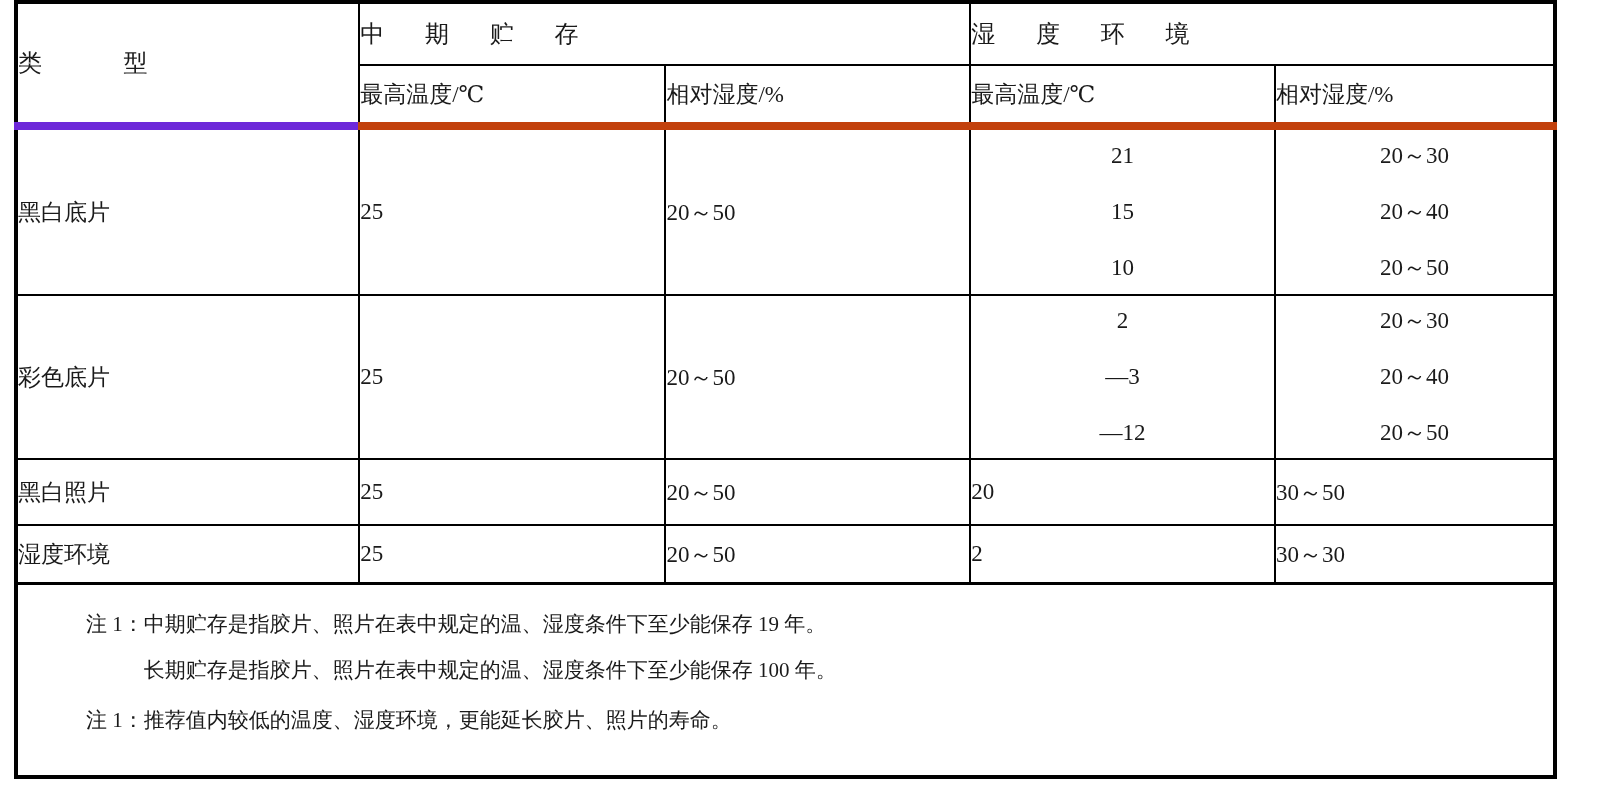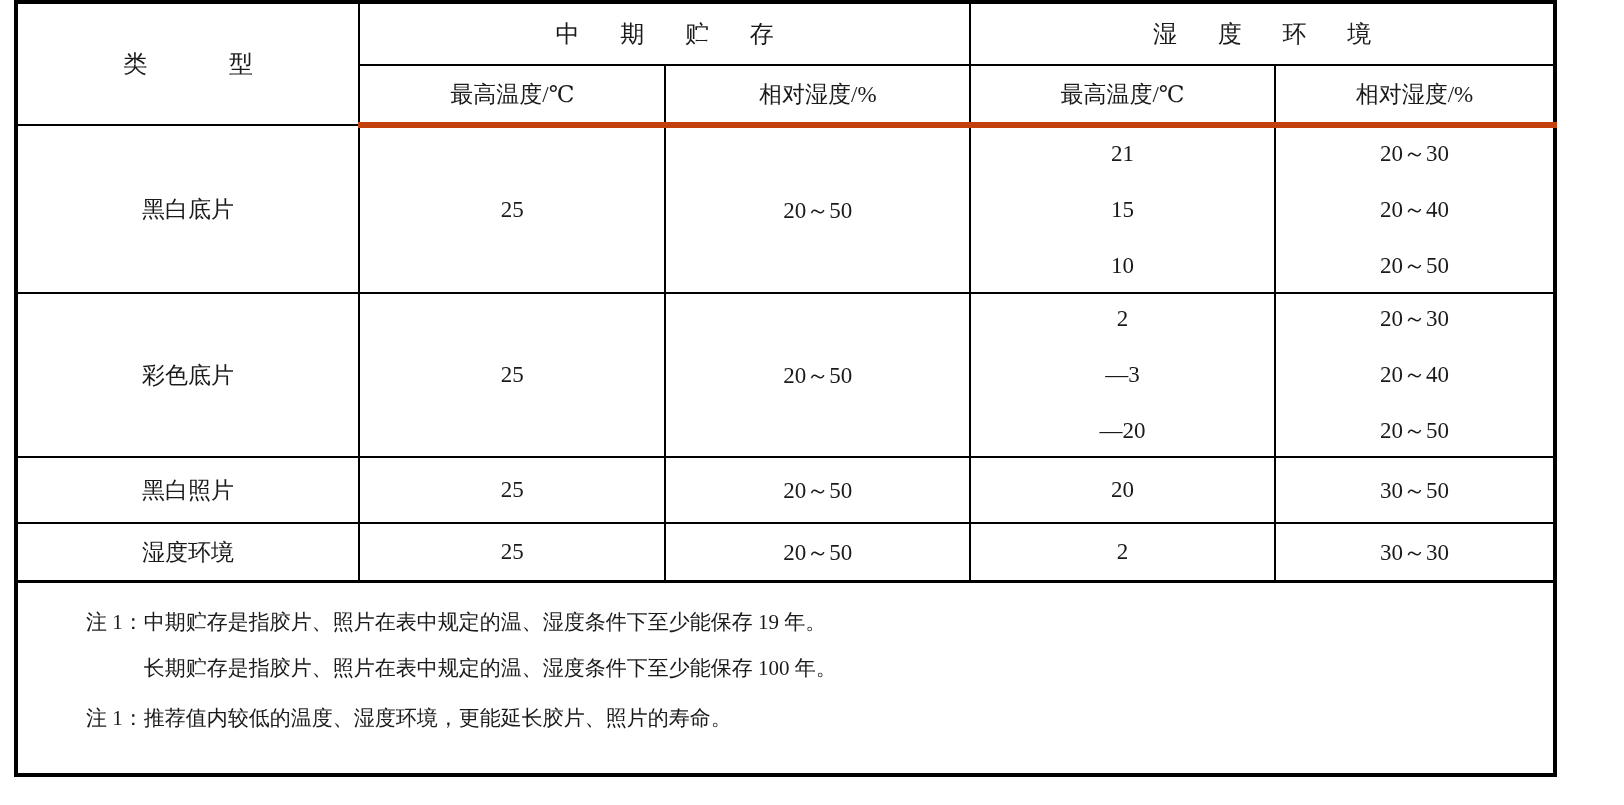--- a/index.html
+++ b/index.html
@@ -22,37 +22,37 @@
   table.std{
     margin-left:14px;
     width:1543px;
     border-collapse:collapse;
     table-layout:fixed;
     border:4px solid #000;
     font-size:23px;
   }
   table.std th, table.std td{
     border:2px solid #000;
-    text-align:center;
+    text-align:left;
     vertical-align:middle;
     font-weight:normal;
     padding:0;
   }
   col.c1{width:22.3%}
   col.c2{width:19.9%}
   col.c3{width:19.8%}
   col.c4{width:19.8%}
   col.c5{width:18.2%}
 
   tr.hdr1 th{height:60px;font-size:24px;}
-  tr.hdr2 th{height:56px;border-bottom:6px solid #c2410c;font-size:23px;}
+  tr.hdr2 th{height:56px;border-bottom:8px solid #c2410c;font-size:23px;}
   .sp-wide{letter-spacing:3.4em;margin-right:-3.4em;}
   .sp-group{letter-spacing:1.7em;margin-right:-1.7em;}
 
-  tr.body-first td{border-top:1px solid #6d28d9;}
+  tr.body-first td{border-top:8px solid #6d28d9;}
   tr.r-tall td{height:164px;}
   tr.r-tall2 td{height:160px;}
   tr.r-med td{height:64px;}
   tr.r-small td{height:56px;}
 
   .stack{
     height:138px;
     display:flex;flex-direction:column;
     justify-content:space-between;
     align-items:center;
@@ -130,21 +130,21 @@
     </tr>
 
     <tr class="r-tall2">
       <td>彩色底片</td>
       <td>25</td>
       <td>20～50</td>
       <td>
         <div class="stack">
           <span>2</span>
           <span>—3</span>
-          <span>—20</span>
+          <span>—12</span>
         </div>
       </td>
       <td>
         <div class="stack">
           <span>20～30</span>
           <span>20～40</span>
           <span>20～50</span>
         </div>
       </td>
     </tr>

